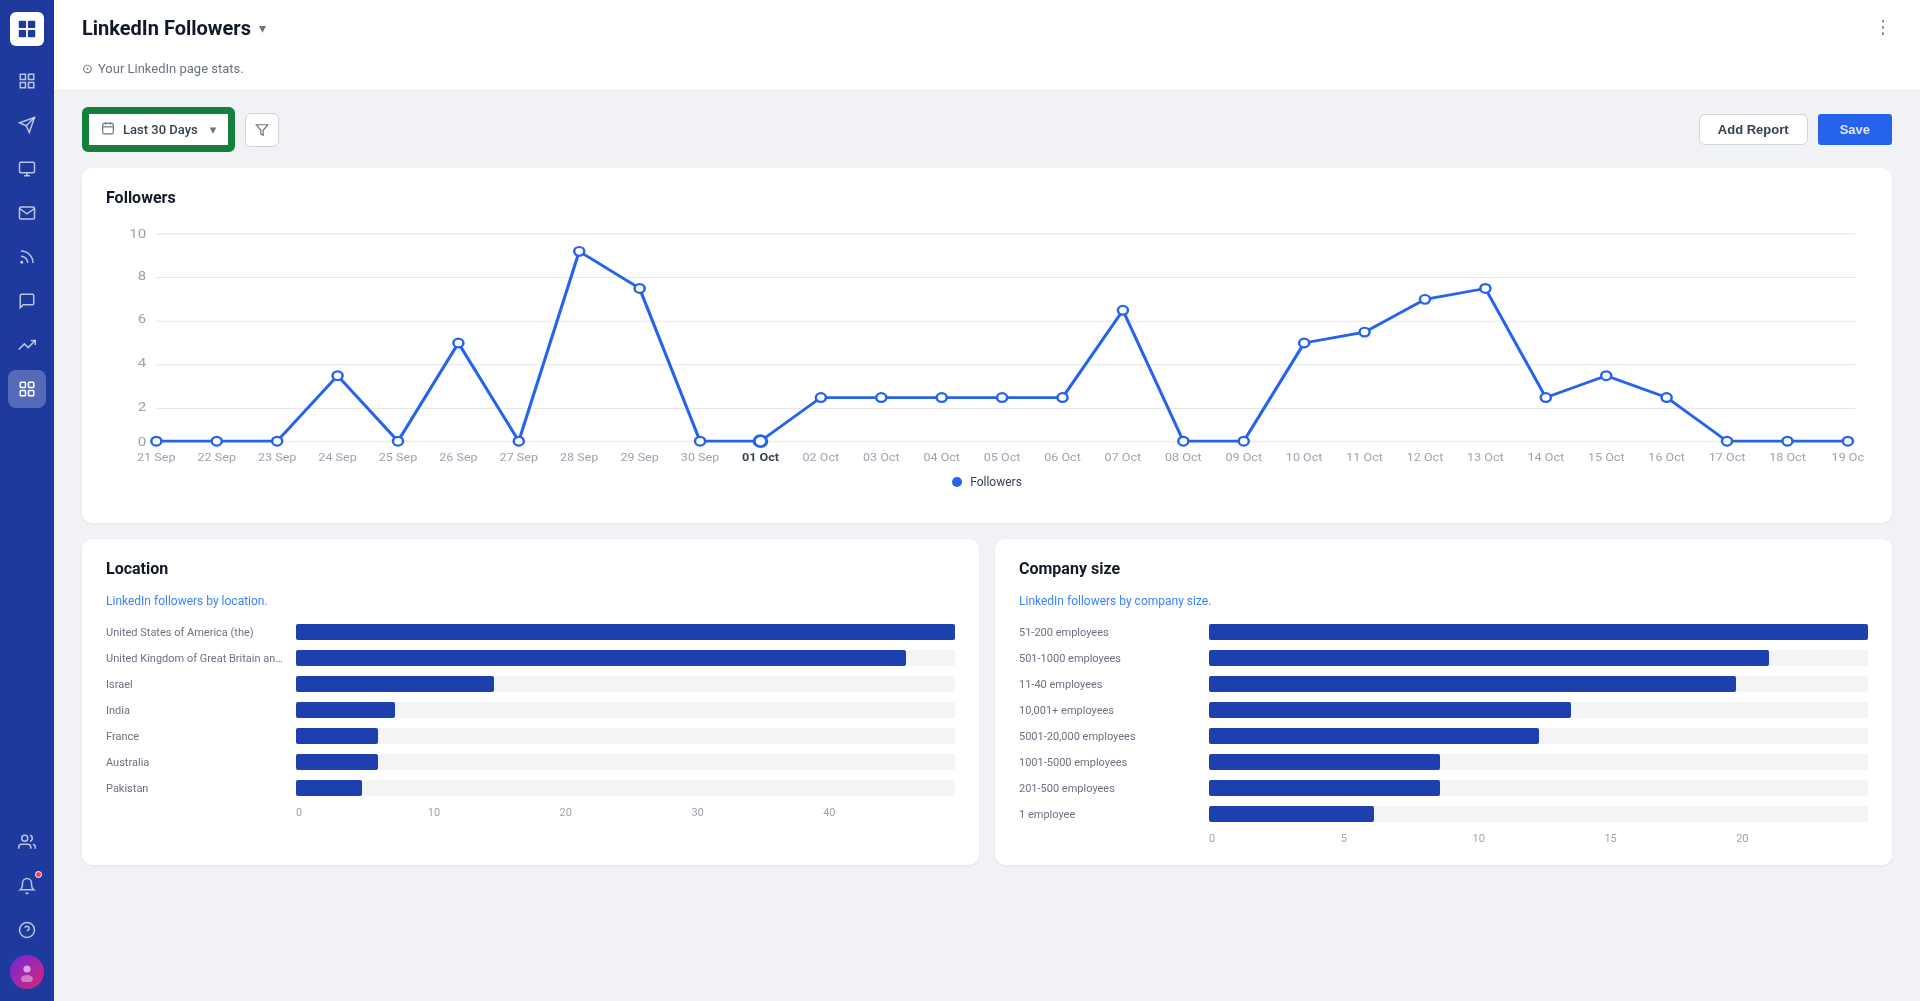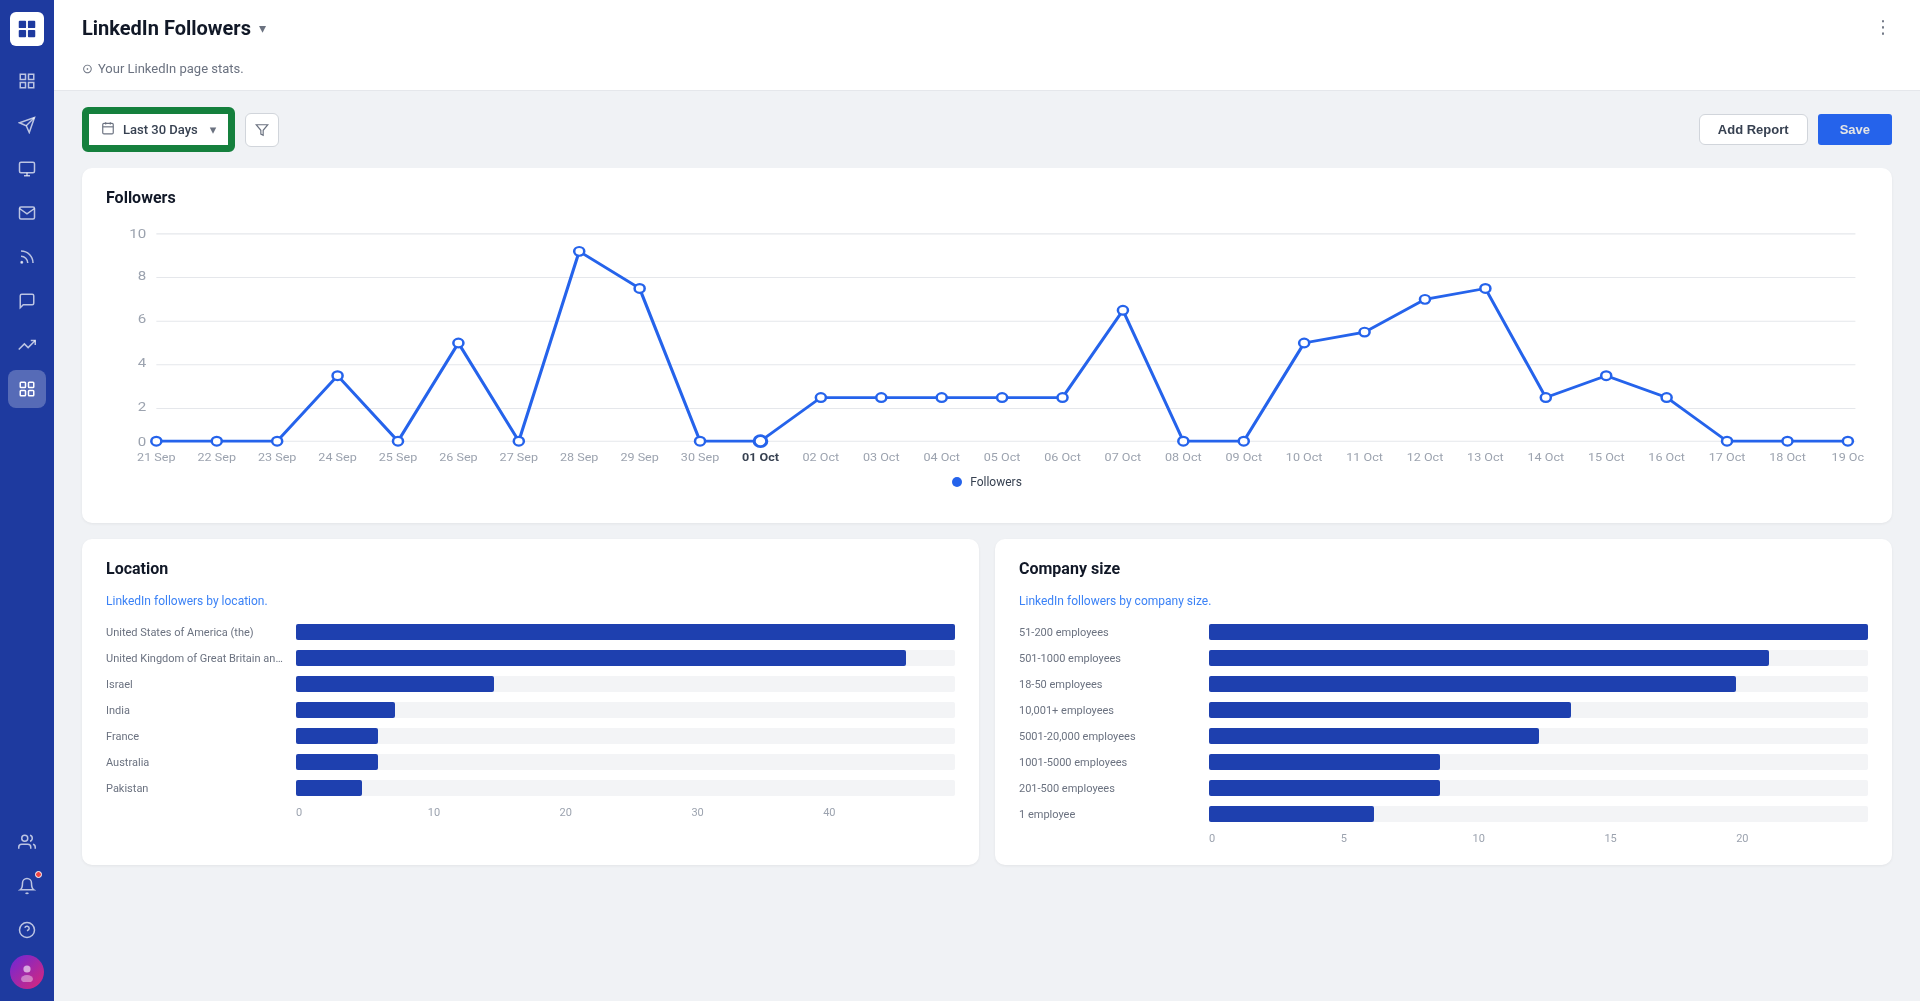--- a/index.html
+++ b/index.html
@@ -566,21 +566,21 @@
                 <div class="bar-fill" style="width: 100%;"></div>
               </div>
             </div>
             <div class="bar-row">
               <div class="bar-label">501-1000 employees</div>
               <div class="bar-track">
                 <div class="bar-fill" style="width: 85%;"></div>
               </div>
             </div>
             <div class="bar-row">
-              <div class="bar-label">18-50 employees</div>
+              <div class="bar-label">11-40 employees</div>
               <div class="bar-track">
                 <div class="bar-fill" style="width: 80%;"></div>
               </div>
             </div>
             <div class="bar-row">
               <div class="bar-label">10,001+ employees</div>
               <div class="bar-track">
                 <div class="bar-fill" style="width: 55%;"></div>
               </div>
             </div>

